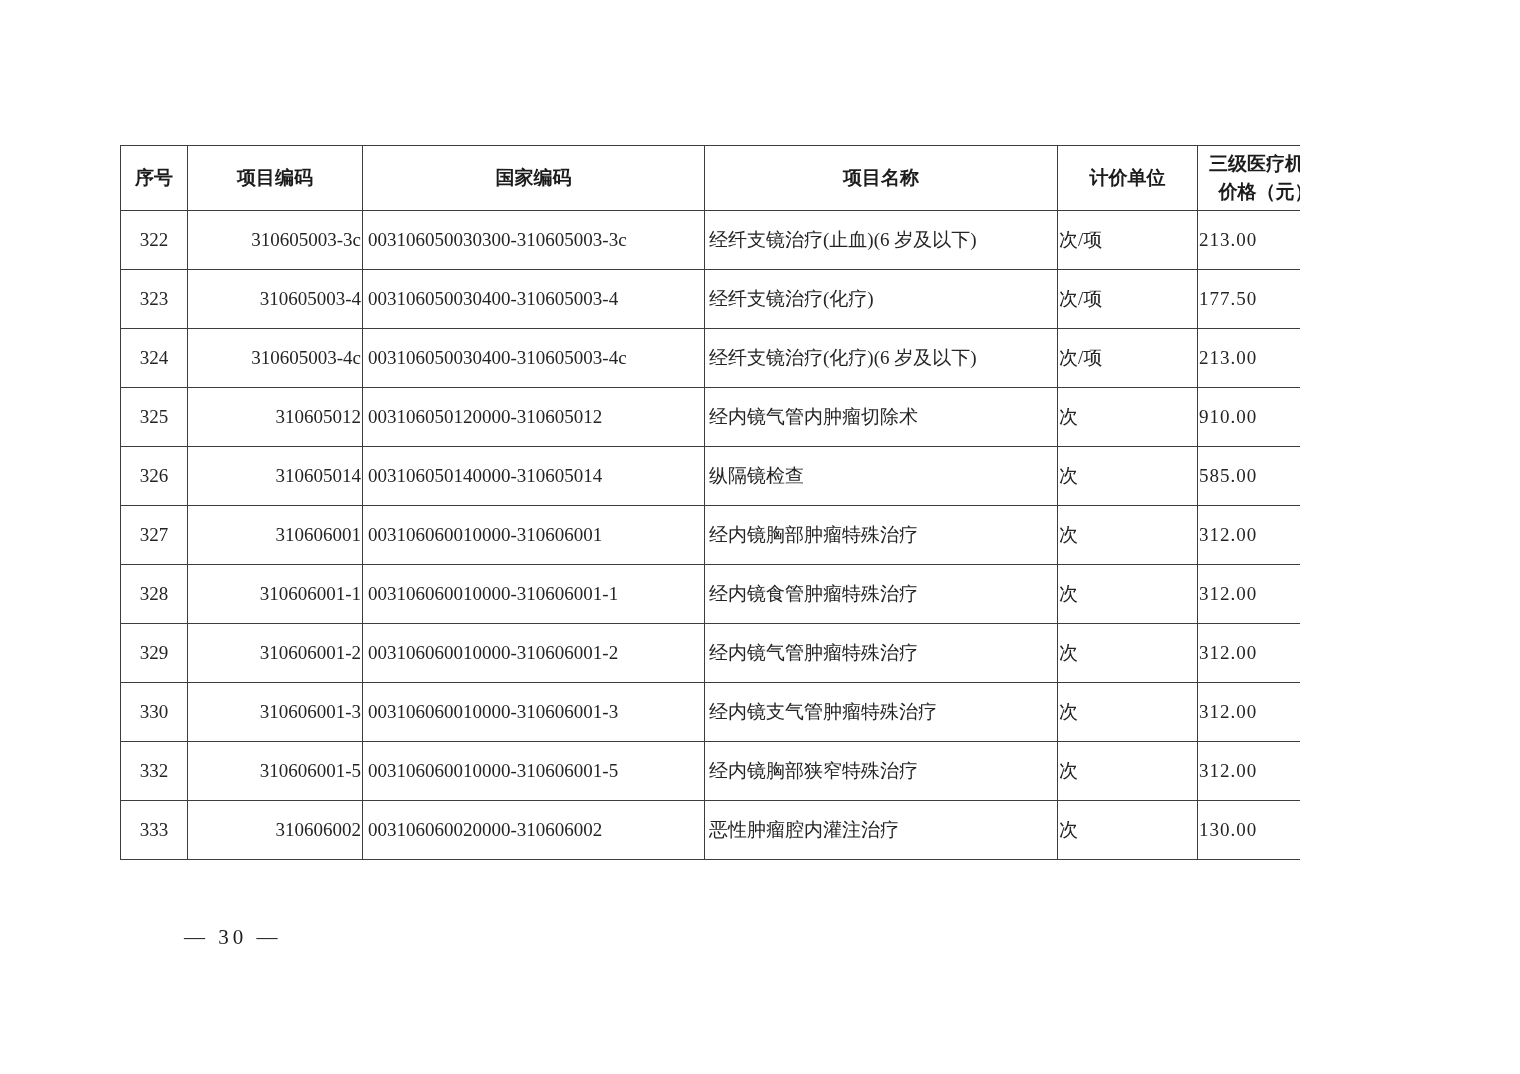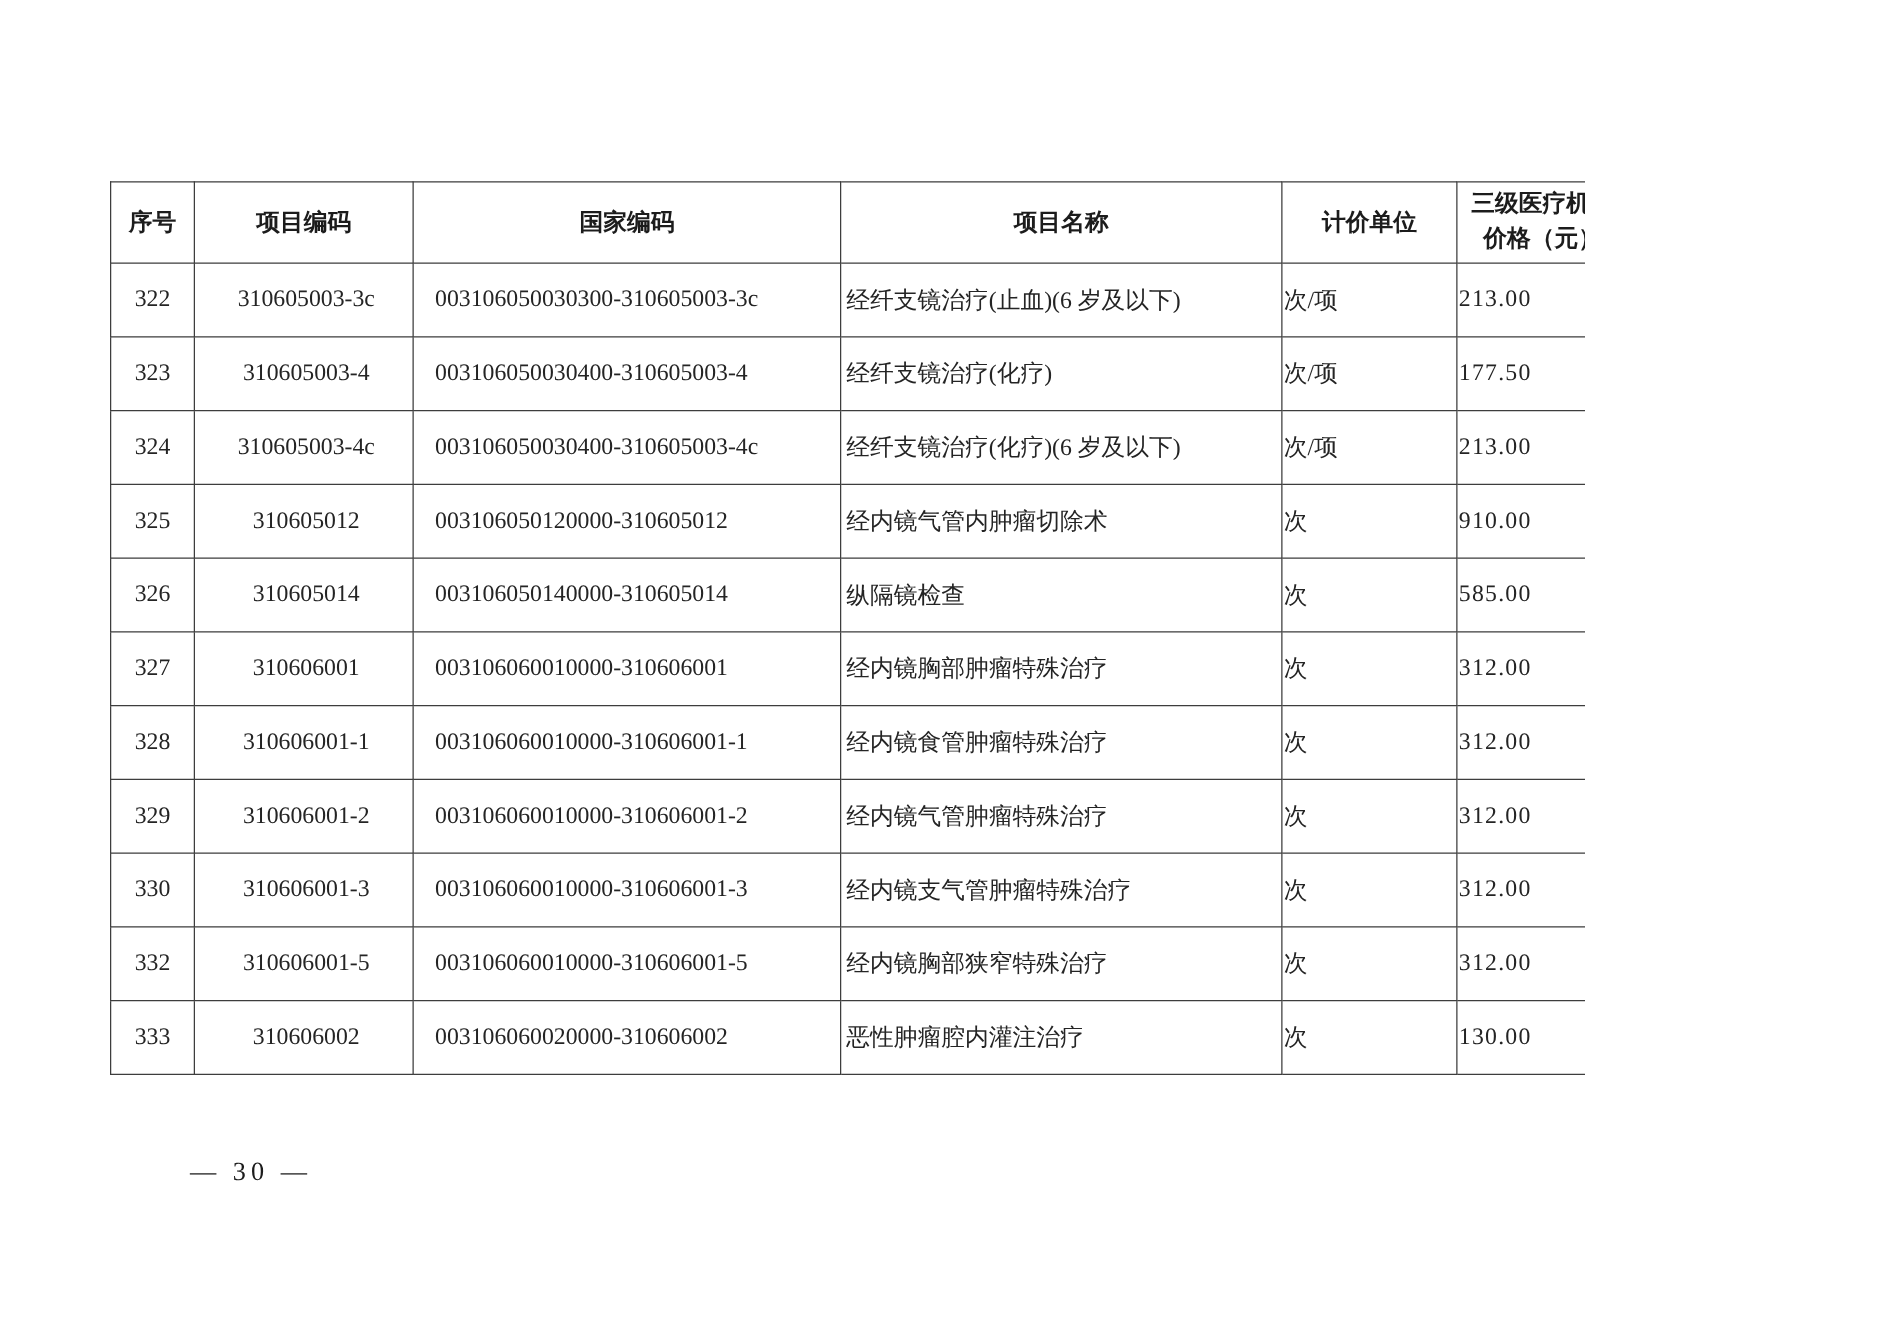--- a/index.html
+++ b/index.html
@@ -8,20 +8,21 @@
     background: #ffffff;
   }
   #page {
     position: relative;
     width: 1268px;
     height: 1074px;
     background: #ffffff;
     overflow: hidden;
     font-family: "Liberation Serif", "DejaVu Serif", serif;
     color: #242424;
+    margin-left: 32px;
   }
   table.pricing {
     position: absolute;
     left: 88px;
     top: 145px;
     width: 1352px;
     border-collapse: collapse;
     table-layout: fixed;
   }
   table.pricing col.c-seq   { width: 67px; }
@@ -49,22 +50,22 @@
   }
   table.pricing th.two-line {
     white-space: pre-line;
     line-height: 1.45;
   }
   table.pricing td {
     height: 56px;
     font-size: 19px;
   }
   td.seq   { text-align: center; }
-  td.code  { text-align: center; padding-left: 5px; font-size: 18.5px; }
-  td.ncode { text-align: left; padding-left: 17px; font-size: 18.5px; }
+  td.code  { text-align: right; padding-left: 5px; font-size: 18.5px; }
+  td.ncode { text-align: left; padding-left: 5px; font-size: 18.5px; }
   td.name  { text-align: left; padding-left: 4px; }
   td.unit  { text-align: left; }
   td.price { letter-spacing: 1px; }
   td.note  { text-align: center; }
 
   .page-number {
     position: absolute;
     left: 152px;
     top: 925px;
     font-size: 21px;

